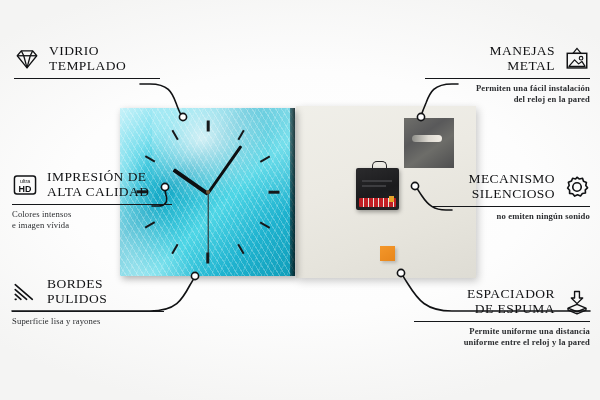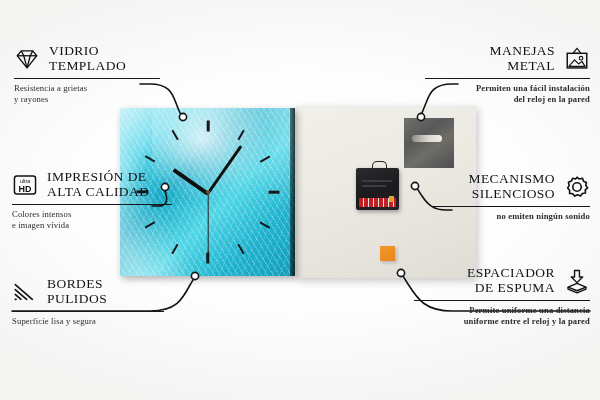--- a/index.html
+++ b/index.html
@@ -105,21 +105,21 @@
   #c-vidrio{left:14px;top:44px;width:160px;}
   #c-vidrio .rule{width:146px;}
   #c-impresion{left:12px;top:170px;width:170px;}
   #c-impresion .rule{width:160px;}
   #c-bordes{left:12px;top:277px;width:160px;}
   #c-bordes .rule{width:152px;}
   #c-manejas{right:10px;top:44px;width:175px;}
   #c-manejas .rule{width:165px;margin-left:auto;}
   #c-mecanismo{right:10px;top:172px;width:168px;}
   #c-mecanismo .rule{width:158px;margin-left:auto;}
-  #c-espaciador{right:10px;top:266px;width:186px;}
+  #c-espaciador{right:10px;top:287px;width:186px;}
   #c-espaciador .rule{width:176px;margin-left:auto;}
 </style>
 </head>
 <body>
 
 <div id="infographic">
 
   <div class="photo">
 
     <div class="back">
@@ -190,24 +190,20 @@
         </g>
       </svg>
       <div>
         <div class="ttl">
           <div>VIDRIO</div>
           <div>TEMPLADO</div>
         </div>
       </div>
     </div>
     <div class="rule"></div>
-    <div class="sub">
-      <div>Resistencia a grietas</div>
-      <div>y rayones</div>
-    </div>
   </div>
 
   <div class="callout left" id="c-impresion">
     <div class="row">
       <svg class="ico" viewBox="0 0 32 32">
         <rect x="3" y="5" width="26" height="22" rx="3" fill="none" stroke="#111214" stroke-width="1.8"></rect>
         <text x="16" y="14" font-family="Liberation Sans, sans-serif" font-size="6.5" text-anchor="middle" fill="#111214">ultra</text>
         <text x="16" y="24" font-family="Liberation Sans, sans-serif" font-size="11" font-weight="bold" text-anchor="middle" fill="#111214">HD</text>
       </svg>
       <div>
@@ -236,21 +232,21 @@
       </svg>
       <div>
         <div class="ttl">
           <div>BORDES</div>
           <div>PULIDOS</div>
         </div>
       </div>
     </div>
     <div class="rule"></div>
     <div class="sub">
-      <div>Superficie lisa y segura</div>
+      <div>Superficie lisa y rayones</div>
     </div>
   </div>
 
   <div class="callout right" id="c-manejas">
     <div class="row">
       <div>
         <div class="ttl">
           <div>MANEJAS</div>
           <div>METAL</div>
         </div>

